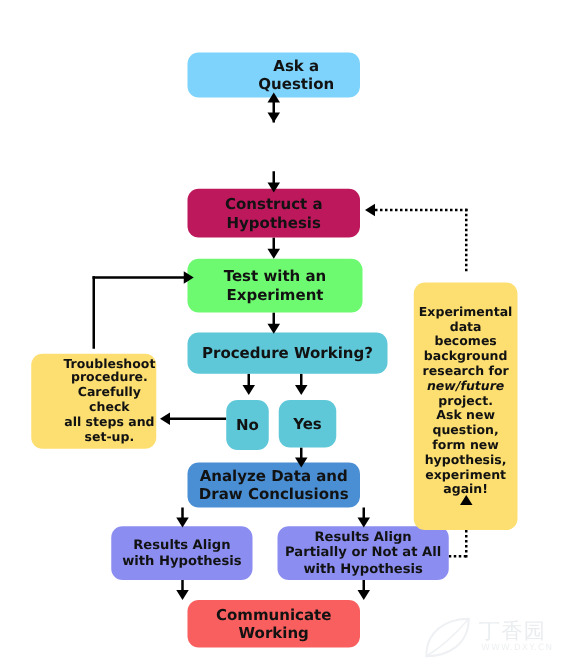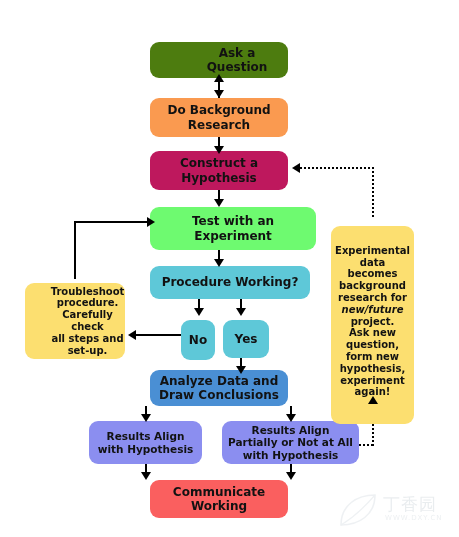--- a/index.html
+++ b/index.html
@@ -26,21 +26,21 @@
     justify-content: center;
     text-align: center;
     font-weight: bold;
     color: #121212;
     line-height: 1.18;
     border-radius: 9px;
     padding: 2px 4px;
     white-space: pre-line;
     z-index: 3;
   }
-  .n-ask      { background: #4d7c0f; padding-left: 40px; }
+  .n-ask      { background: #7dd3fc; padding-left: 40px; }
   .n-bg       { background: #fa9a50; }
   .n-hyp      { background: #be185d; }
   .n-test     { background: #6efa70; }
   .n-proc     { background: #5ec8d8; }
   .n-no,
   .n-yes      { background: #5ec8d8; }
   .n-analyze  { background: #4a8fd4; }
   .n-align,
   .n-partial  { background: #8b8ef0; }
   .n-comm     { background: #fa5f5f; }
@@ -196,27 +196,25 @@
   <div class="dot h" style="left:344px; top:444px; width:29px;"></div>
   <div class="dot v" style="left:372px; top:404px; height:42px;"></div>
   <div class="arrow up" style="left:368px; top:396px;"></div>
 
   <div class="dot v" style="left:372px; top:167px; height:50px;"></div>
   <div class="dot h" style="left:300px; top:167px; width:74px;"></div>
   <div class="arrow left" style="left:292px; top:163px;"></div>
 
   <div class="node n-ask f12" style="left:150px; top:42px; width:138px; height:36px;">Ask a Question</div>
 
-  <div class="node n-bg f12" style="left:150px; top:98px; width:138px; height:39px;">Do Background
-Research</div>
 
   <div class="node n-hyp f12" style="left:150px; top:151px; width:138px; height:39px;">Construct a
 Hypothesis</div>
 
-  <div class="node n-test f12" style="left:150px; top:207px; width:166px; height:43px;">Test with an
+  <div class="node n-test f12" style="left:150px; top:207px; width:140px; height:43px;">Test with an
 Experiment</div>
 
   <div class="node n-proc f12" style="left:150px; top:266px; width:160px; height:33px;">Procedure Working?</div>
 
   <div class="node n-no f12" style="left:181px; top:320px; width:34px; height:40px;">No</div>
 
   <div class="node n-yes f12" style="left:223px; top:320px; width:46px; height:38px;">Yes</div>
 
   <div class="node n-analyze f12" style="left:150px; top:370px; width:138px; height:36px;">Analyze Data and
 Draw Conclusions</div>

